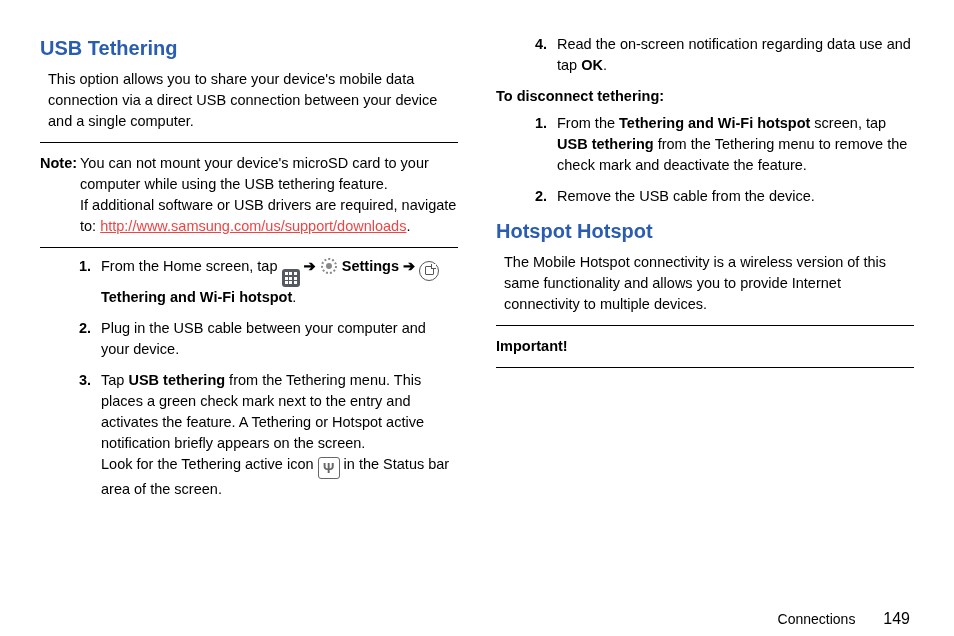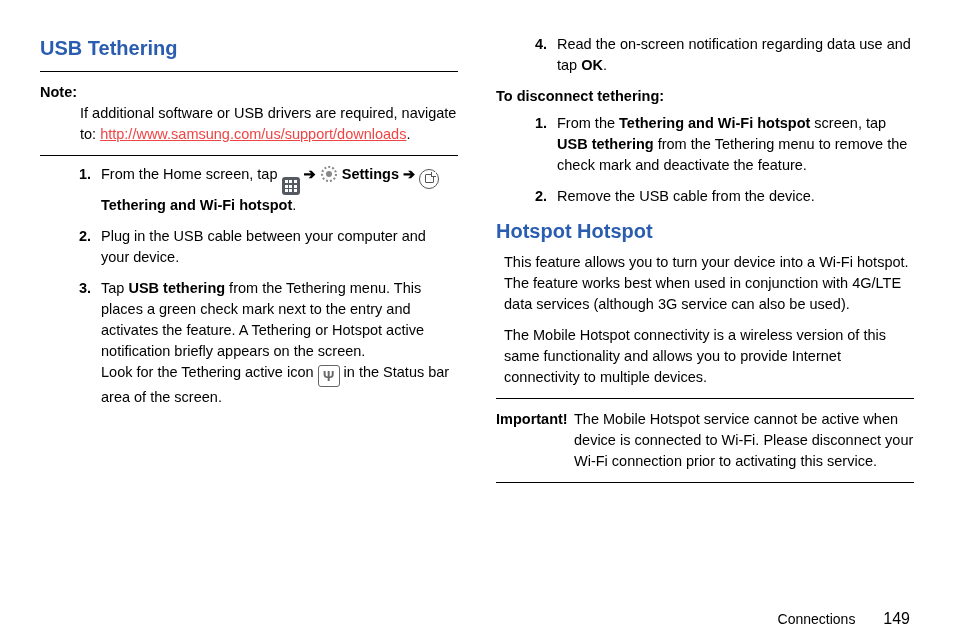--- a/index.html
+++ b/index.html
@@ -132,26 +132,27 @@
   }
   .footer .pn { margin-left:24px; font-size:16px;}
 </style>
 </head>
 <body>
 
 <div class="page">
 
   <div class="col">
     <h2>USB Tethering</h2>
+    <div class="intro">This option allows you to share your device's mobile data connection via a direct USB connection between your device and a single computer.</div>
 
     <div class="rule"></div>
     <div class="note">
       <span class="note-label">Note:</span>
       <span class="note-body">
-        <br>
+        <span>You can not mount your device's microSD card to your computer while using the USB tethering feature.</span><br>
         <span>If additional software or USB drivers are required, navigate to: </span><a class="link">http://www.samsung.com/us/support/downloads</a><span>.</span>
       </span>
     </div>
     <div class="rule"></div>
 
     <ol>
       <li>
         <span>From the Home screen, tap </span>
         <span class="icon-box">
             <span class="icon-grid">
@@ -196,27 +197,25 @@
 
     <div class="subhead" style="margin-left:0">To disconnect tethering:</div>
     <ol>
       <li>
         <span>From the </span><span class="b">Tethering and Wi-Fi hotspot</span><span> screen, tap </span><span class="b">USB tethering</span><span> from the Tethering menu to remove the check mark and deactivate the feature.</span>
       </li>
       <li>Remove the USB cable from the device.</li>
     </ol>
 
     <h2>Hotspot Hotspot</h2>
-    <div class="intro">This feature allows you to turn your device into a Wi-Fi hotspot. The feature works best when used in conjunction with 4G/LTE data services (although 3G service can also be used).</div>
     <div class="intro">The Mobile Hotspot connectivity is a wireless version of this same functionality and allows you to provide Internet connectivity to multiple devices.</div>
 
     <div class="rule"></div>
     <div class="note">
       <span class="note-label">Important!</span>
-      <span class="important-body">The Mobile Hotspot service cannot be active when device is connected to Wi-Fi. Please disconnect your Wi-Fi connection prior to activating this service.</span>
     </div>
     <div class="rule"></div>
   </div>
 
 </div>
 
 <div class="footer">
   <span>Connections</span>
   <span class="pn">149</span>
 </div>

